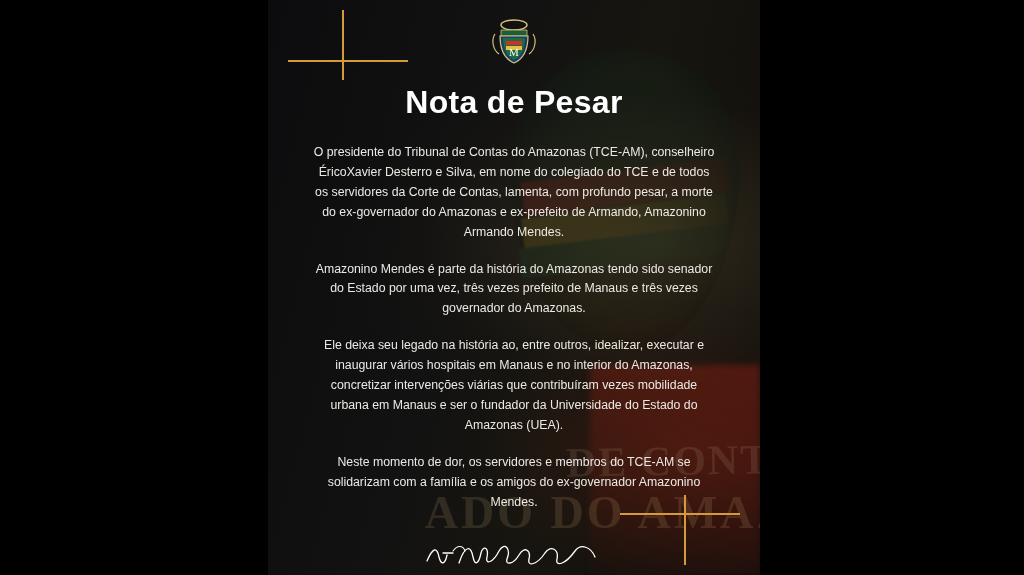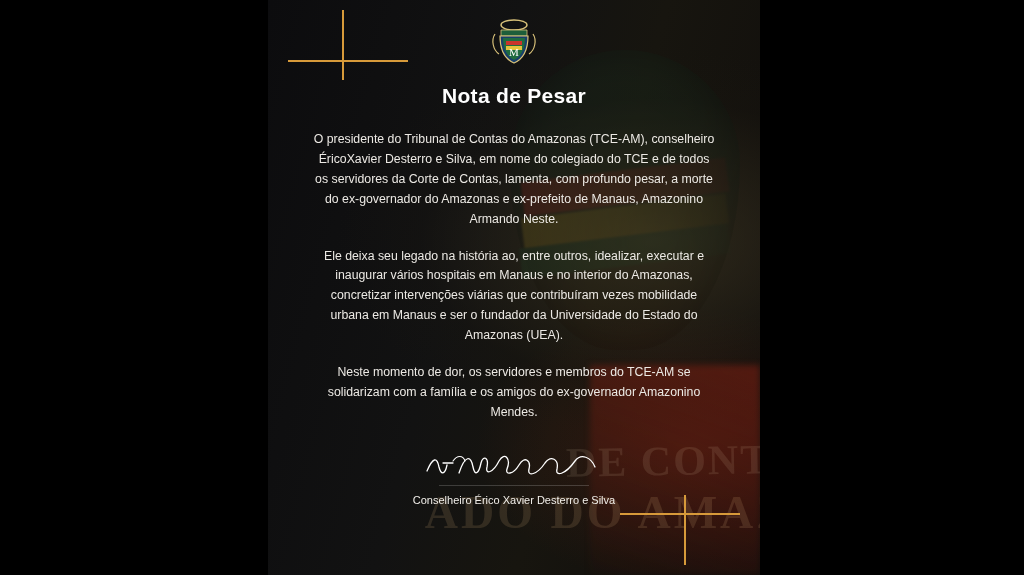--- a/index.html
+++ b/index.html
@@ -159,21 +159,21 @@
   .emblem {
     margin: 16px auto 0;
     width: 54px;
     height: 50px;
     position: relative;
   }
   .emblem svg { display: block; }
 
   .title {
     margin: 18px 0 22px;
-    font-size: 21px;
+    font-size: 32px;
     font-weight: bold;
     color: #ffffff;
     letter-spacing: 0.3px;
     font-family: "Liberation Sans", sans-serif;
   }
   .para {
     color: #ece9e4;
     font-size: 12.3px;
     line-height: 1.62;
     margin: 0 0 17px;
@@ -243,21 +243,22 @@
           <path d="M19 25 h16 v4 h-16 z" fill="#c9332c"></path>
           <path d="M19 30 h16 v4 h-16 z" fill="#e3c23c"></path>
           <text x="27" y="40" font-size="11" fill="#ffffff" text-anchor="middle" font-family="Liberation Serif, serif">M</text>
           <path d="M8 18 C4 24, 6 34, 12 38" fill="none" stroke="#d9c27a" stroke-width="1.2"></path>
           <path d="M46 18 C50 24, 48 34, 42 38" fill="none" stroke="#d9c27a" stroke-width="1.2"></path>
         </svg>
       </div>
 
       <div class="title">Nota de Pesar</div>
 
-      <p class="para">O presidente do Tribunal de Contas do Amazonas (TCE-AM), conselheiro ÉricoXavier Desterro e Silva, em nome do colegiado do TCE e de todos os servidores da Corte de Contas, lamenta, com profundo pesar, a morte do ex-governador do Amazonas e ex-prefeito de Manaus, Amazonino Armando Neste.</p>
+      <p class="para">O presidente do Tribunal de Contas do Amazonas (TCE-AM), conselheiro ÉricoXavier Desterro e Silva, em nome do colegiado do TCE e de todos os servidores da Corte de Contas, lamenta, com profundo pesar, a morte do ex-governador do Amazonas e ex-prefeito de Armando, Amazonino Armando Mendes.</p>
+      <p class="para">Amazonino Mendes é parte da história do Amazonas tendo sido senador do Estado por uma vez, três vezes prefeito de Manaus e três vezes governador do Amazonas.</p>
       <p class="para">Ele deixa seu legado na história ao, entre outros, idealizar, executar e inaugurar vários hospitais em Manaus e no interior do Amazonas, concretizar intervenções viárias que contribuíram vezes mobilidade urbana em Manaus e ser o fundador da Universidade do Estado do Amazonas (UEA).</p>
       <p class="para">Neste momento de dor, os servidores e membros do TCE-AM se solidarizam com a família e os amigos do ex-governador Amazonino Mendes.</p>
 
       <div class="sign-block">
         <div class="signature">
           <svg viewBox="0 0 190 34" width="190" height="34" aria-hidden="true">
             <path d="M8 22 C14 8, 18 8, 20 18 C22 26, 26 26, 28 16 M24 14 h10
                      M40 24 C46 6, 52 6, 54 18 C56 28, 60 24, 62 14 C64 6, 70 8, 68 18
                      C66 26, 74 24, 80 12 C86 2, 92 10, 88 20 C86 26, 94 26, 100 16
                      C106 6, 112 12, 110 20 C108 28, 118 26, 126 14 C132 6, 140 10, 138 20

